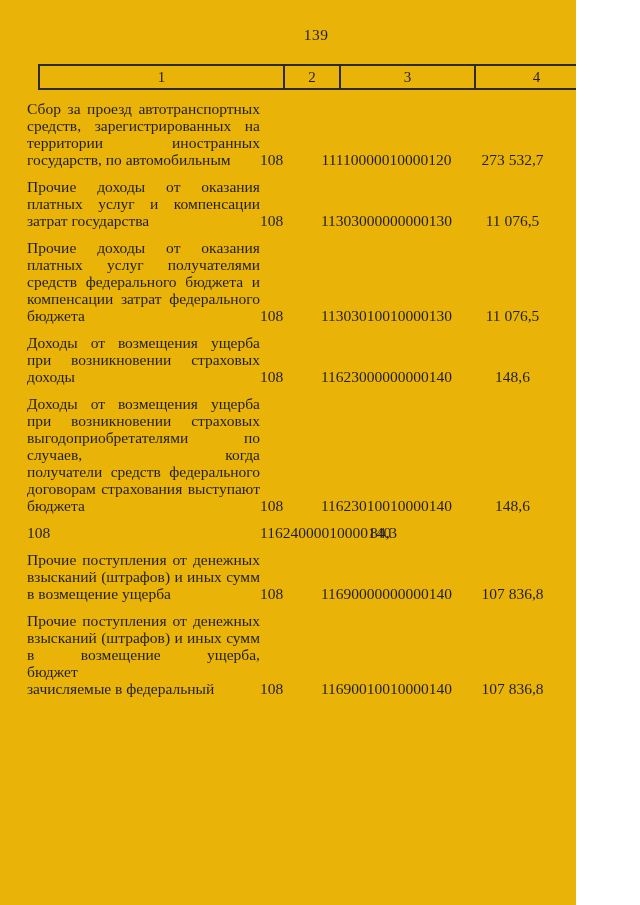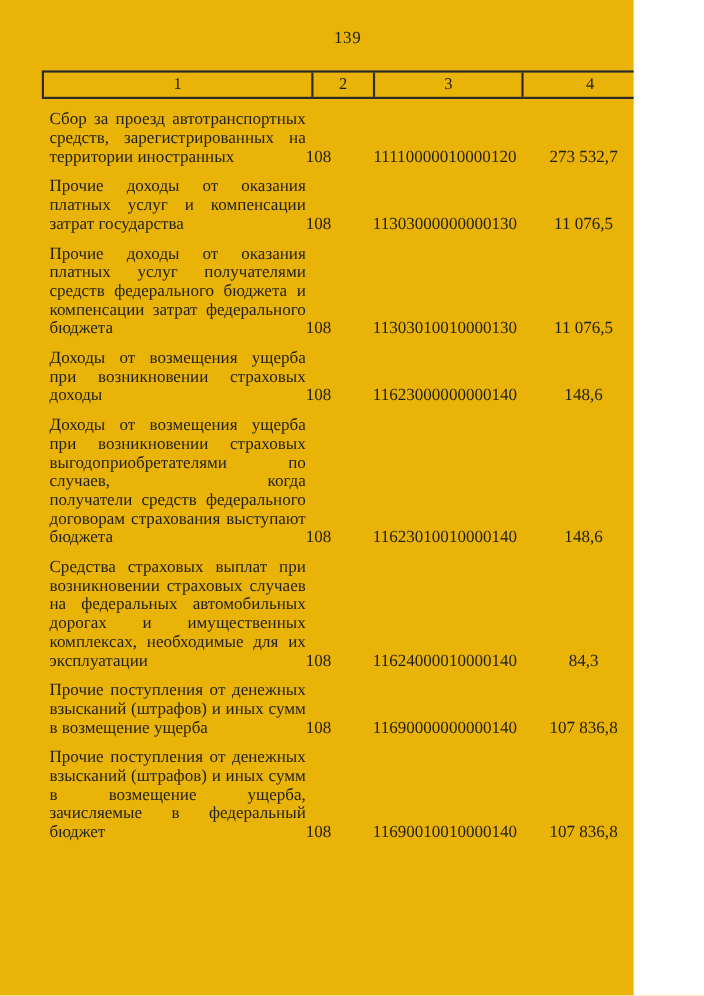--- a/index.html
+++ b/index.html
@@ -33,21 +33,21 @@
     height: 22px;
     line-height: 22px;
     text-align: center;
     font-size: 15px;
   }
   .header-cell + .header-cell { border-left: 2px solid #2b2b2b; }
   .rows { margin-top: 10px; }
   .row {
     display: grid;
     grid-template-columns: 233px 59px 135px 123px;
-    margin-left: 45px;
+    margin-left: 27px;
     margin-bottom: 10px;
     align-items: end;
     font-size: 15.5px;
     line-height: 17px;
   }
   .cell-name { width: 233px; }
   .cell-name .line {
     text-align: justify;
     text-align-last: justify;
     white-space: normal;
@@ -69,20 +69,21 @@
     <div class="header-cell">3</div>
     <div class="header-cell">4</div>
   </div>
 
   <div class="rows">
   <div class="row">
     <div class="cell-name">
           <div class="line">Сбор за проезд автотранспортных</div>
           <div class="line">средств, зарегистрированных на</div>
           <div class="line">территории иностранных</div>
+          <div class="line">государств, по автомобильным</div>
         </div>
     <div class="cell-admin">108</div>
     <div class="cell-code">11110000010000120</div>
     <div class="cell-amount">273 532,7</div>
   </div>
 
   <div class="row">
     <div class="cell-name">
           <div class="line">Прочие доходы от оказания</div>
           <div class="line">платных услуг и компенсации</div>
@@ -126,28 +127,20 @@
           <div class="line">получатели средств федерального</div>
           <div class="line">договорам страхования выступают</div>
           <div class="line">бюджета</div>
         </div>
     <div class="cell-admin">108</div>
     <div class="cell-code">11623010010000140</div>
     <div class="cell-amount">148,6</div>
   </div>
 
   <div class="row">
-    <div class="cell-name">
-          <div class="line">Средства страховых выплат при</div>
-          <div class="line">возникновении страховых случаев</div>
-          <div class="line">на федеральных автомобильных</div>
-          <div class="line">дорогах и имущественных</div>
-          <div class="line">комплексах, необходимые для их</div>
-          <div class="line">эксплуатации</div>
-        </div>
     <div class="cell-admin">108</div>
     <div class="cell-code">11624000010000140</div>
     <div class="cell-amount">84,3</div>
   </div>
 
   <div class="row">
     <div class="cell-name">
           <div class="line">Прочие поступления от денежных</div>
           <div class="line">взысканий (штрафов) и иных сумм</div>
           <div class="line">в возмещение ущерба</div>
@@ -155,21 +148,21 @@
     <div class="cell-admin">108</div>
     <div class="cell-code">11690000000000140</div>
     <div class="cell-amount">107 836,8</div>
   </div>
 
   <div class="row">
     <div class="cell-name">
           <div class="line">Прочие поступления от денежных</div>
           <div class="line">взысканий (штрафов) и иных сумм</div>
           <div class="line">в возмещение ущерба,</div>
+          <div class="line">бюджет</div>
           <div class="line">зачисляемые в федеральный</div>
-          <div class="line">бюджет</div>
         </div>
     <div class="cell-admin">108</div>
     <div class="cell-code">11690010010000140</div>
     <div class="cell-amount">107 836,8</div>
   </div>
 </div>
 </div>
 
 </body></html>

